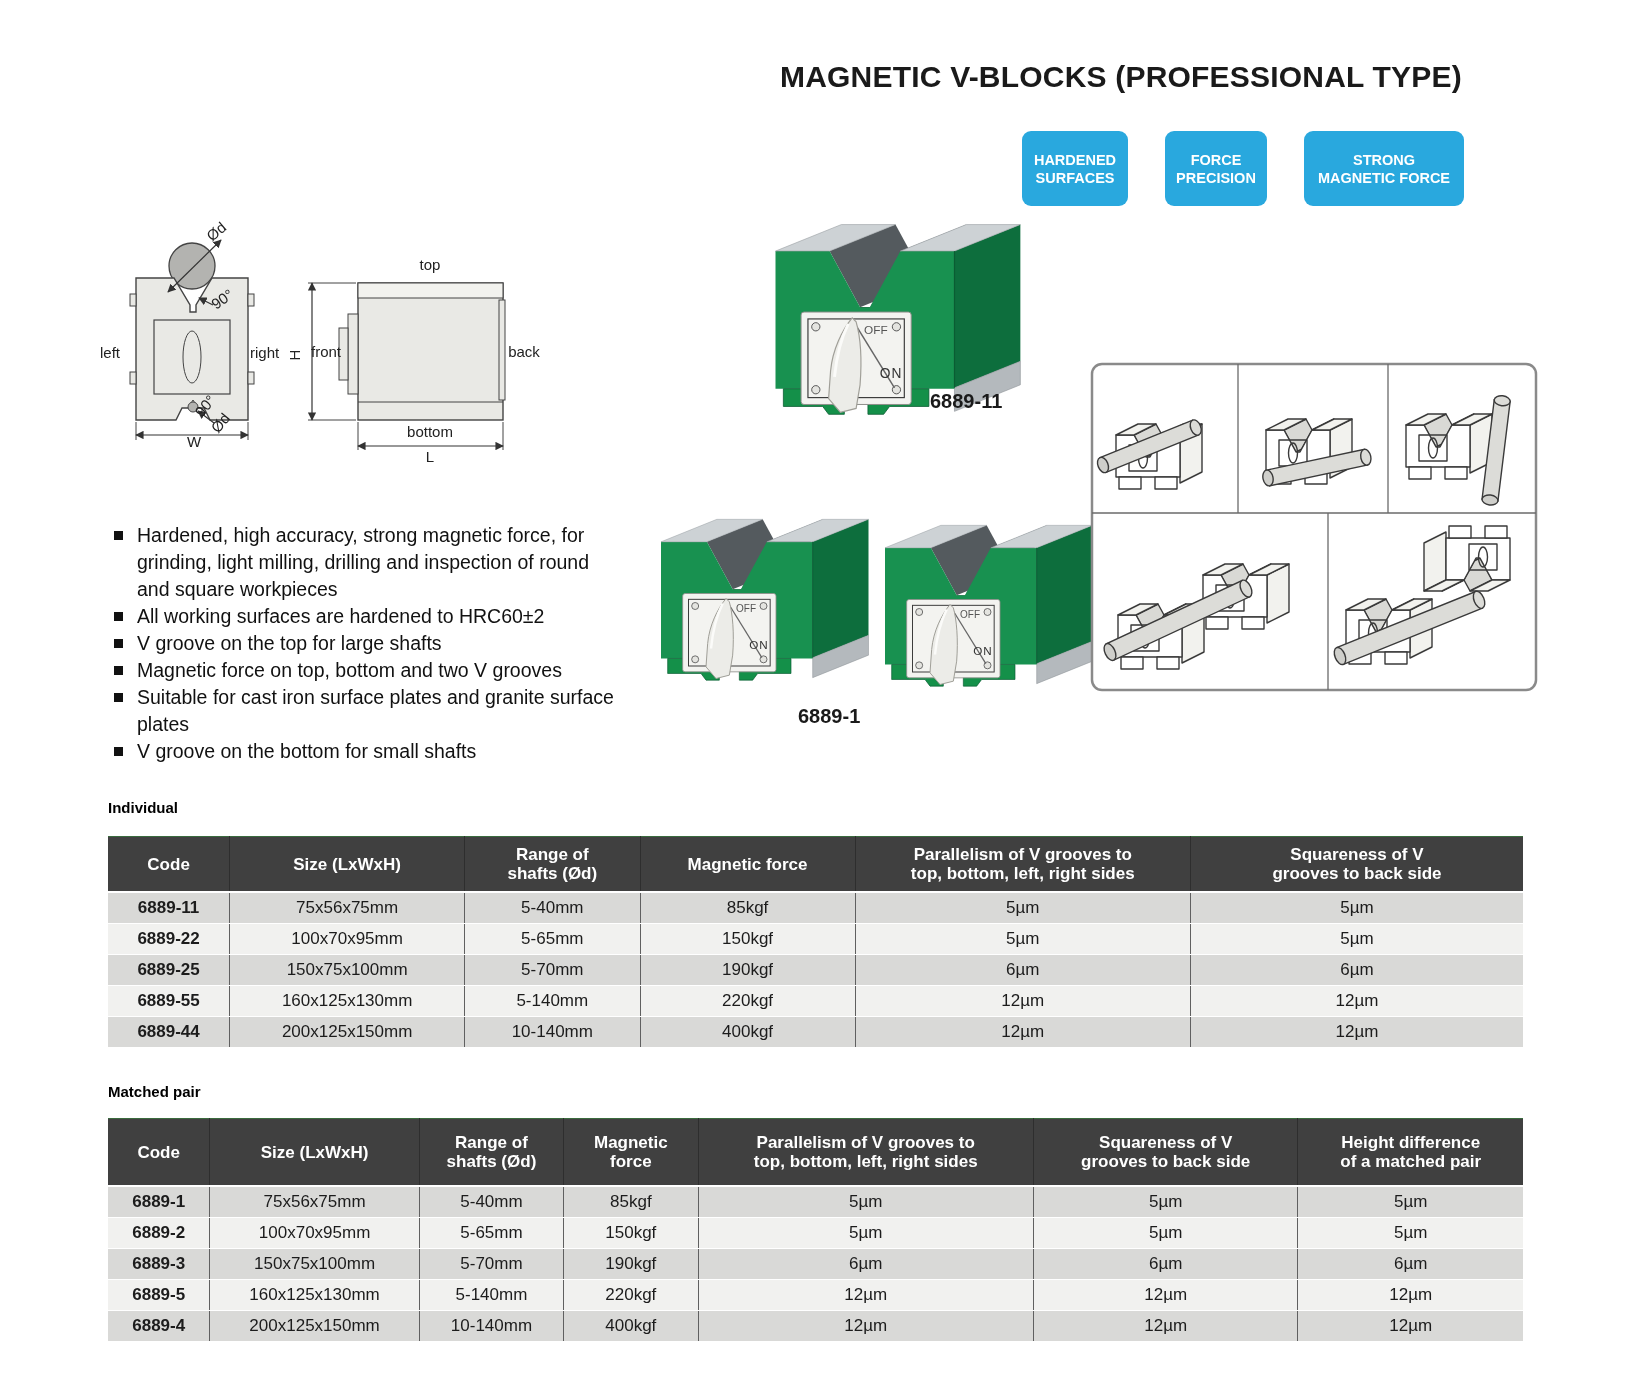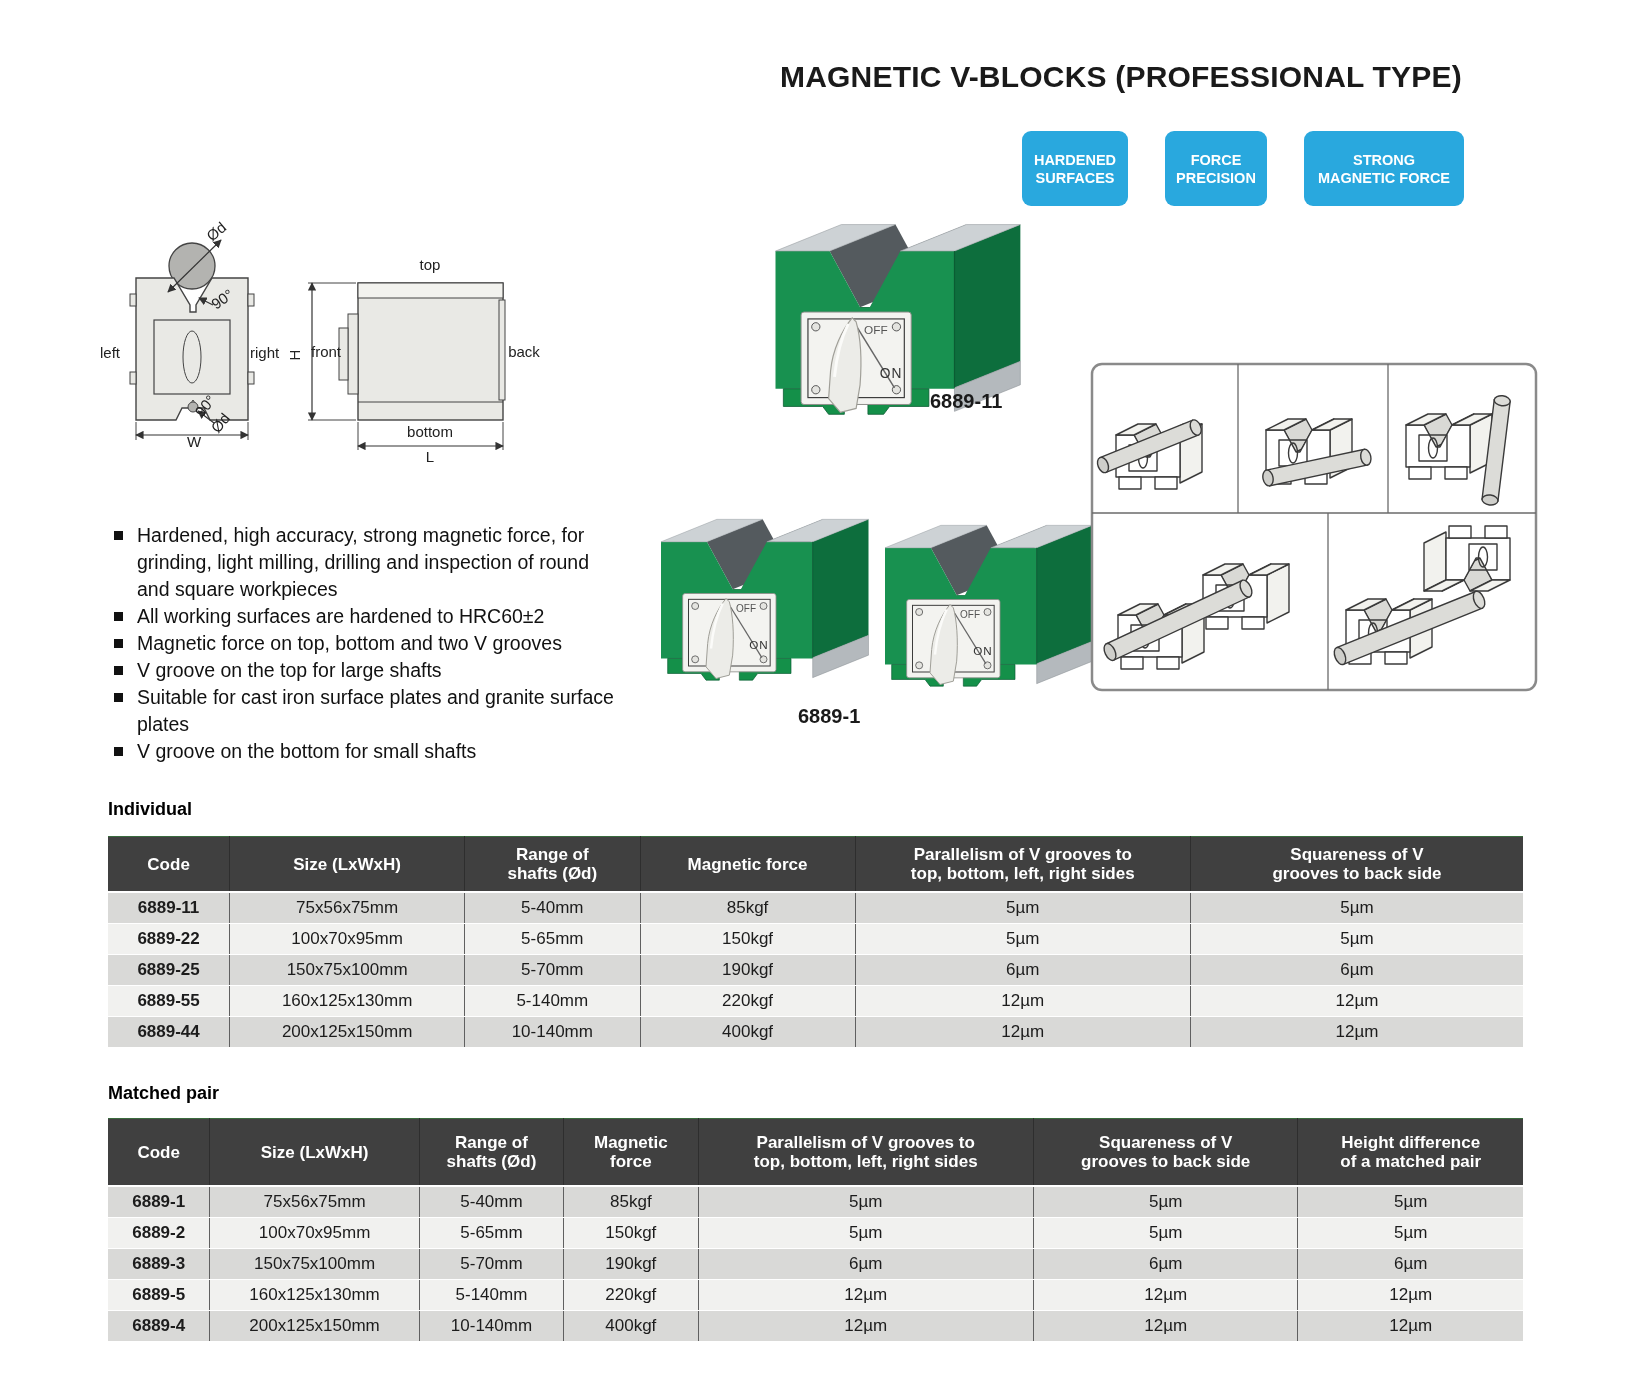--- a/index.html
+++ b/index.html
@@ -18,21 +18,21 @@
   .prod-label{position:absolute;font-size:20px;font-weight:bold;}
   .apps-panel{position:absolute;left:1088px;top:360px;width:452px;height:334px;}
   .sw-off{font-size:12px;fill:#555;}
   .sw-on{font-size:14px;fill:#333;letter-spacing:1px;}
   
   .features{position:absolute;left:106px;top:514px;width:512px;margin:8px;padding:0;list-style:none;
             font-size:19.5px;line-height:27px;color:#111;}
   .features li{position:relative;padding-left:23px;}
   .features li::before{content:"";position:absolute;left:0;top:9px;width:9px;height:9px;background:#111;}
   
-  .tbl-heading{position:absolute;font-size:18px;font-weight:bold;color:#000;}
+  .tbl-heading{position:absolute;font-size:15px;font-weight:bold;color:#000;}
   .cat-table{position:absolute;left:108px;width:1415px;border-collapse:collapse;table-layout:fixed;}
   .cat-table th{background:#404040;color:#fff;font-size:17px;font-weight:bold;white-space:pre-line;
                 line-height:19px;vertical-align:middle;text-align:center;padding:2px 4px;
                 border-right:1px solid #2e2e2e;border-top:1px solid #3a6b3e;border-bottom:2px solid #fff;}
   .cat-table th:last-child{border-right:none;}
   .cat-table td{font-size:17px;text-align:center;height:30px;padding:0 4px;color:#1c1c1c;
                 border-right:1px solid #606060;border-bottom:1px solid #fff;}
   .cat-table td:last-child{border-right:none;}
   .cat-table tbody tr:nth-child(odd){background:#d9d9d7;}
   .cat-table tbody tr:nth-child(even){background:#f1f1ef;}
@@ -222,22 +222,22 @@
     <g>
       <use href="#lb" transform="translate(422,240) rotate(180)"></use>
       <use href="#lb" transform="translate(258,230)"></use>
       <use href="#cylL" transform="translate(252,296) rotate(-22)"></use>
     </g>
   </svg>
 
   <ul class="features">
     <li>Hardened, high accuracy, strong magnetic force, for grinding, light milling, drilling and inspection of round and square workpieces</li>
     <li>All working surfaces are hardened to HRC60±2</li>
+    <li>V groove on the top for large shafts</li>
     <li>Magnetic force on top, bottom and two V grooves</li>
-    <li>V groove on the top for large shafts</li>
     <li>Suitable for cast iron surface plates and granite surface plates</li>
     <li>V groove on the bottom for small shafts</li>
   </ul>
 
   <div class="tbl-heading" style="left:108px;top:799px">Individual</div>
   <table id="table-individual" class="cat-table" style="top:836px">
       <colgroup>
         <col style="width: 8.6%;">
         <col style="width: 16.6%;">
         <col style="width: 12.4%;">

